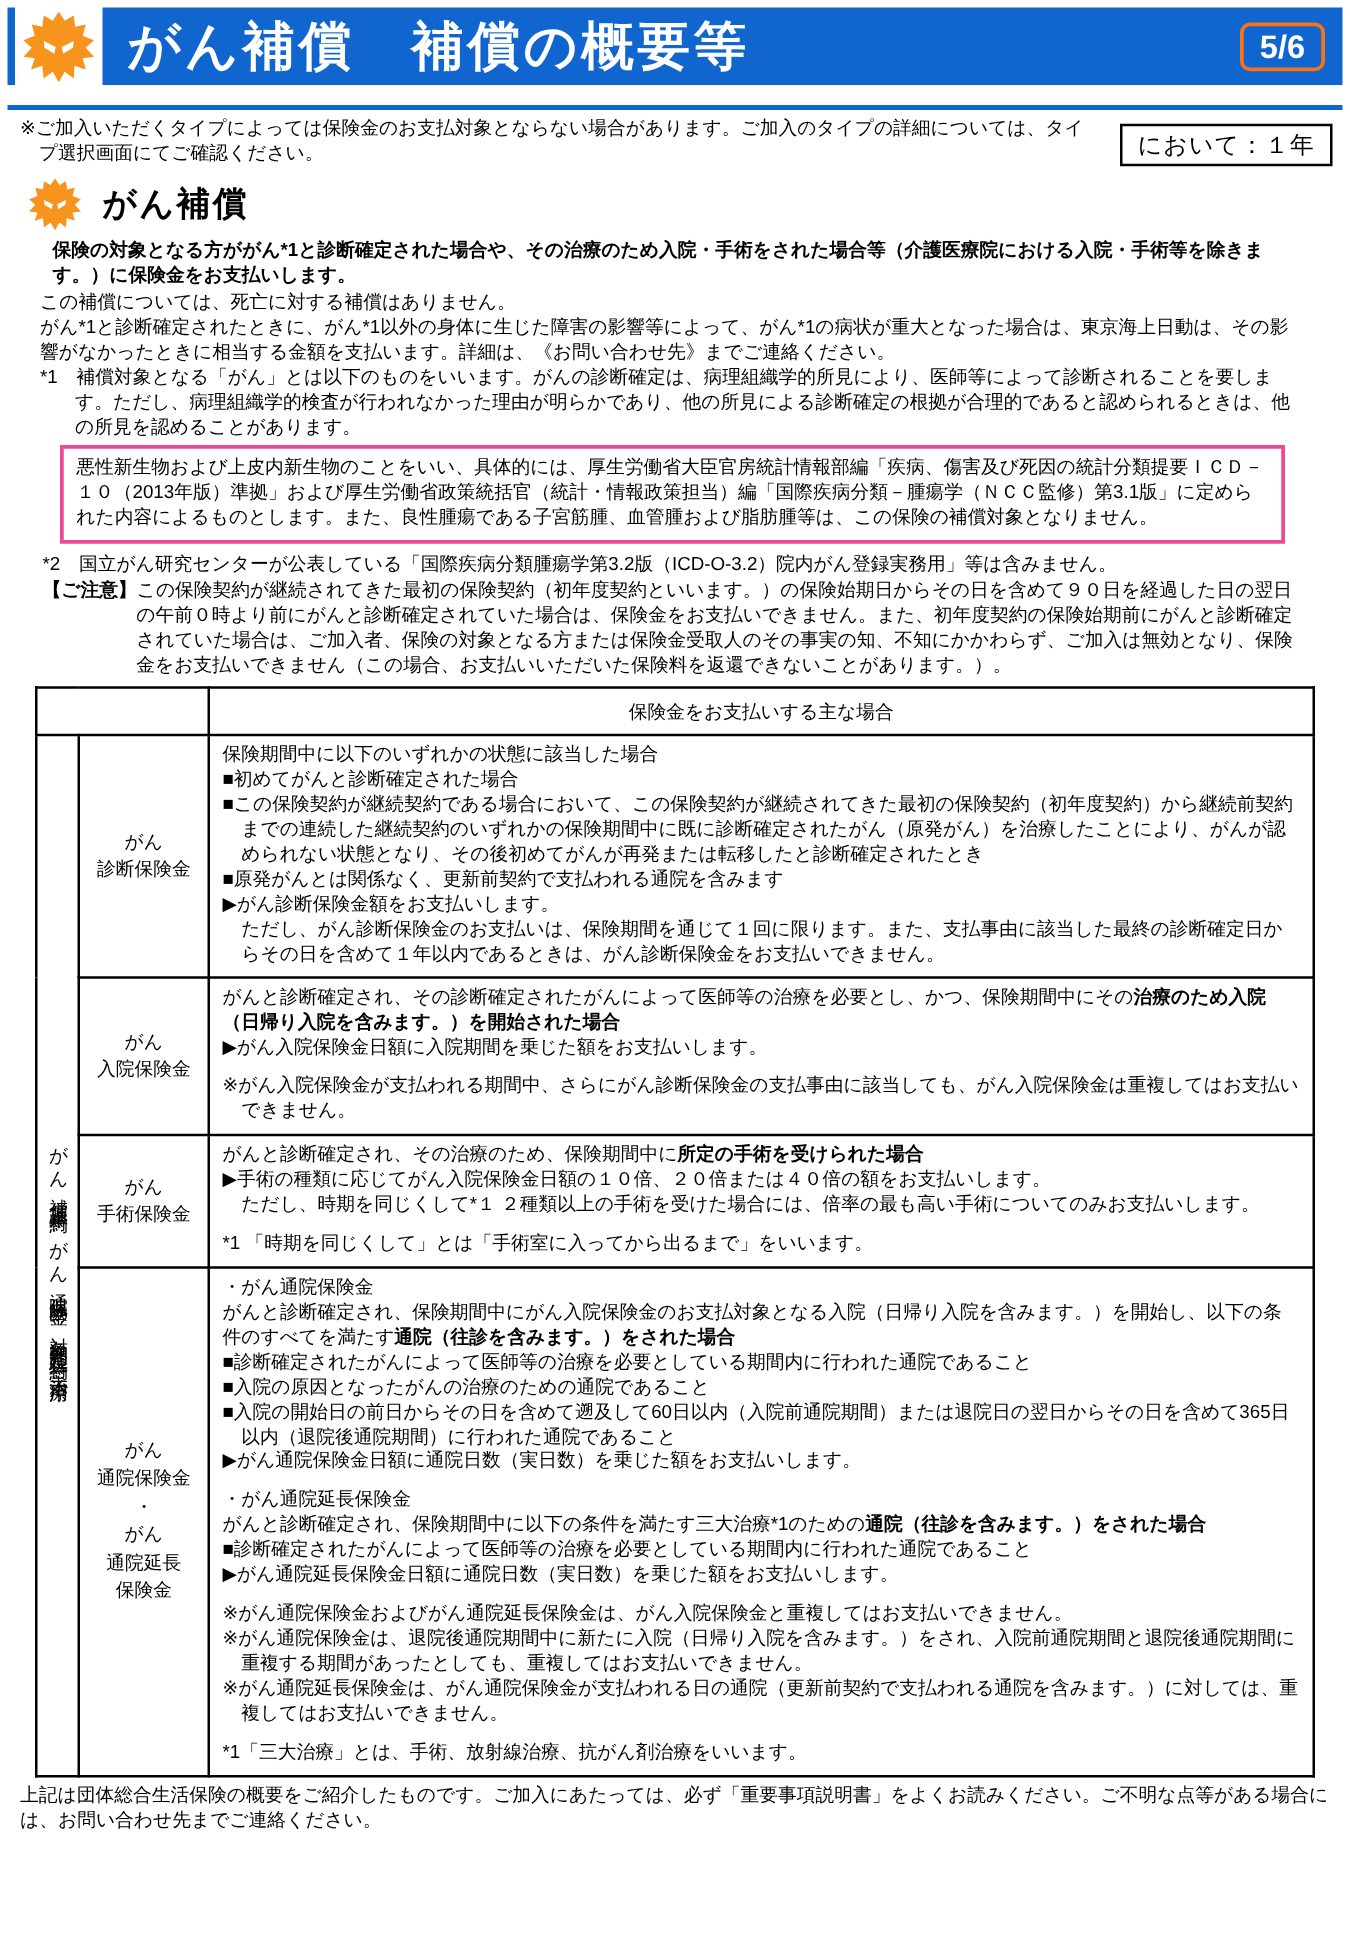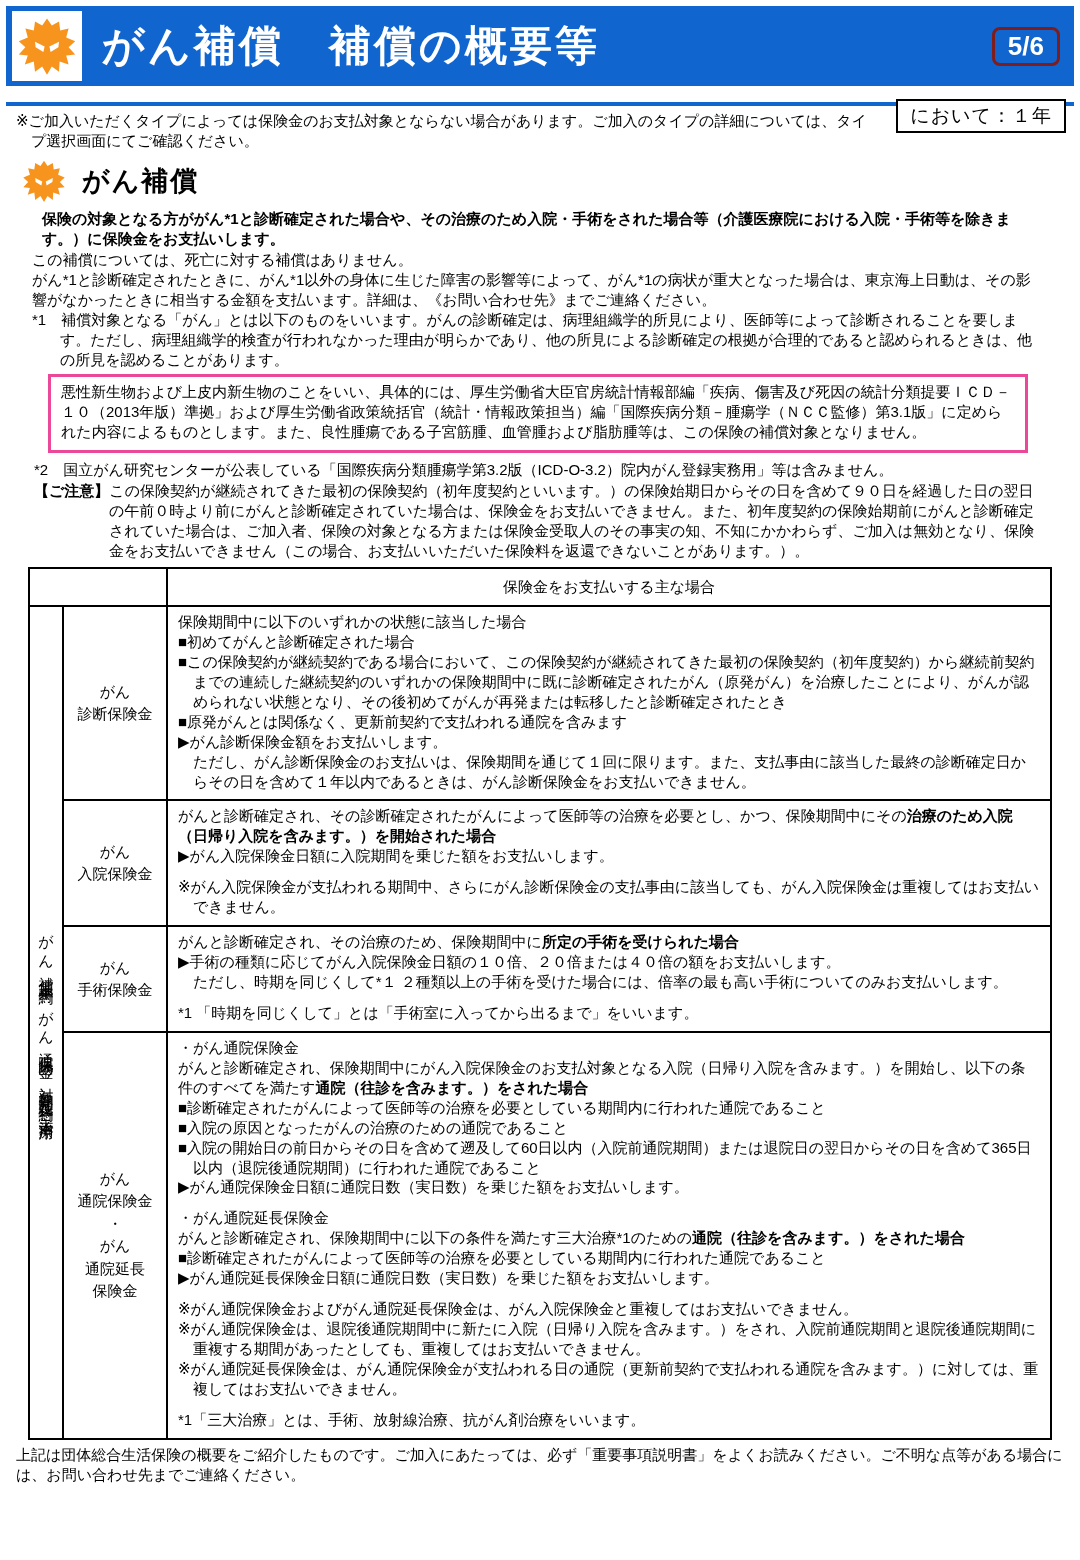--- a/index.html
+++ b/index.html
@@ -2,25 +2,25 @@
 <html lang="ja"><head>
 <meta charset="utf-8">
 <style>
   html,body{margin:0;padding:0;}
   body{
     width:1080px;height:1560px;position:relative;background:#fff;color:#000;
     font-family:"Liberation Sans","DejaVu Sans",sans-serif;
     overflow:hidden;
   }
   
-  .topbar{margin:6px 6px 16px;background:#1065CE;height:80px;display:flex;align-items:center;}
+  .topbar{margin:6px 6px 16px;background:#1065CE;height:62px;display:flex;align-items:center;}
   .icon-box{width:70px;height:70px;background:#fff;margin-left:6px;display:flex;align-items:center;justify-content:center;flex:0 0 auto;}
   .icon-box svg{width:60px;height:60px;}
   .page-title{color:#fff;font-size:42px;font-weight:bold;margin:0 0 0 20px;letter-spacing:3px;flex:1;white-space:nowrap;}
-  .pagebox{color:#fff;font-size:26px;font-weight:bold;border:3px solid #7f1d1d;border-radius:8px;padding:1px 13px;margin-right:14px;flex:0 0 auto;}
+  .pagebox{color:#fff;font-size:26px;font-weight:bold;border:3px solid #f97316;border-radius:8px;padding:1px 13px;margin-right:14px;flex:0 0 auto;}
   .toprule{height:4px;background:#1065CE;margin:5px 6px 0;}
   
   .period-box{position:absolute;top:99px;right:14px;border:2px solid #000;padding:2px 12px;font-size:19px;letter-spacing:1px;background:#fff;}
   
   .notes{margin:5px 14px 0 16px;font-size:15px;line-height:1.35;}
   .note{margin:0;padding-left:1em;text-indent:-1em;}
   .note.first{padding-right:190px;}
   
   .sec-head{display:flex;align-items:center;margin:7px 0 0 22px;}
   .sec-head svg{width:44px;height:44px;flex:0 0 auto;}

